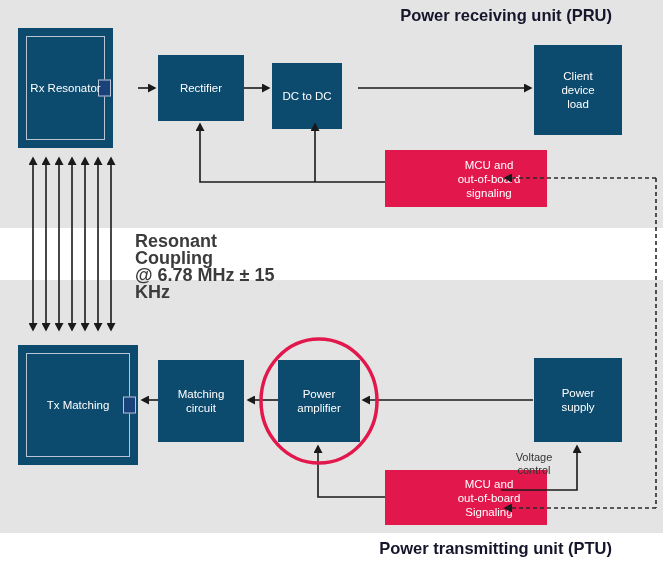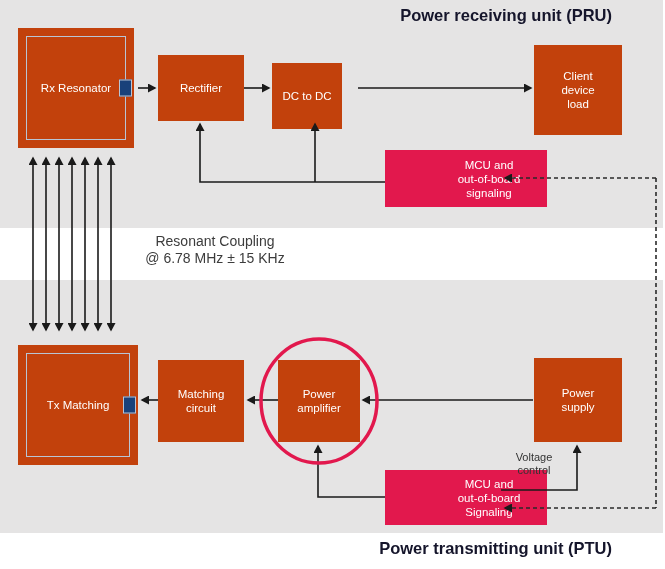--- a/index.html
+++ b/index.html
@@ -5,42 +5,42 @@
   html,body { margin:0; padding:0; background:#ffffff; }
   .stage {
     position:relative; width:665px; height:569px; background:#ffffff;
     font-family:"Liberation Sans", sans-serif; overflow:hidden;
   }
   .panel { position:absolute; left:0; width:663px; background:#e5e4e4; }
   .panel-top { top:0; height:228px; }
   .panel-bottom { top:280px; height:253px; }
 
   .box {
-    position:absolute; background:#c2410c; color:#ffffff;
+    position:absolute; background:#0c4a6e; color:#ffffff;
     display:flex; align-items:center; justify-content:center;
     text-align:center; white-space:pre-line; font-size:11.5px; line-height:14px;
     z-index:2;
   }
   .box.red { background:#e2184d;padding-left:46px; }
 
   .resonator .inner {
     position:absolute; inset:8px; border:1.5px solid #b9c4d4; z-index:1;
   }
   .resonator .tab {
     position:absolute; right:2px; top:50%; transform:translateY(-50%);
     width:11px; height:15px; border:1.5px solid #b9c4d4; background:#19417a; z-index:2;
   }
   .resonator .lbl { position:relative; z-index:3; }
 
   .title {
     position:absolute; font-weight:bold; font-size:16.5px; color:#15152b; z-index:3;
   }
   .annotation {
-    position:absolute; font-weight:400; font-size:14px; color:#3c3c3c;
-    text-align:center; white-space:pre-line; line-height:17px; z-index:3;
+    position:absolute; font-weight:700; font-size:18px; color:#3c3c3c;
+    text-align:left; white-space:pre-line; line-height:17px; z-index:3;
   }
   .small-label {
     position:absolute; font-size:11px; color:#333333; text-align:center;
     white-space:pre-line; line-height:13px; z-index:3;
   }
   svg.overlay {
     position:absolute; left:0; top:0; width:665px; height:569px;
     pointer-events:none; z-index:4;
   }
 </style>
@@ -48,21 +48,21 @@
 <body>
 
 <div class="stage">
 
   <div class="panel panel-top"></div>
   <div class="panel panel-bottom"></div>
 
   <div class="title" style="top:6px; right:53px;">Power receiving unit (PRU)</div>
   <div class="title" style="top:539px; right:53px;">Power transmitting unit (PTU)</div>
 
-  <div class="box resonator" style="left:18px; top:28px; width:116px; height:120px;">
+  <div class="box resonator" style="left:18px; top:28px; width:95px; height:120px;">
     <span class="inner"></span>
     <span class="tab"></span>
     <span class="lbl">Rx Resonator</span>
   </div>
   <div class="box" style="left:158px; top:55px; width:86px; height:66px;">Rectifier</div>
   <div class="box" style="left:272px; top:55px; width:70px; height:66px;margin-top:8px;">DC to DC</div>
   <div class="box" style="left:534px; top:45px; width:88px; height:90px;">Client
 device
 load</div>
   <div class="box red" style="left:385px; top:150px; width:116px; height:57px;">MCU and

